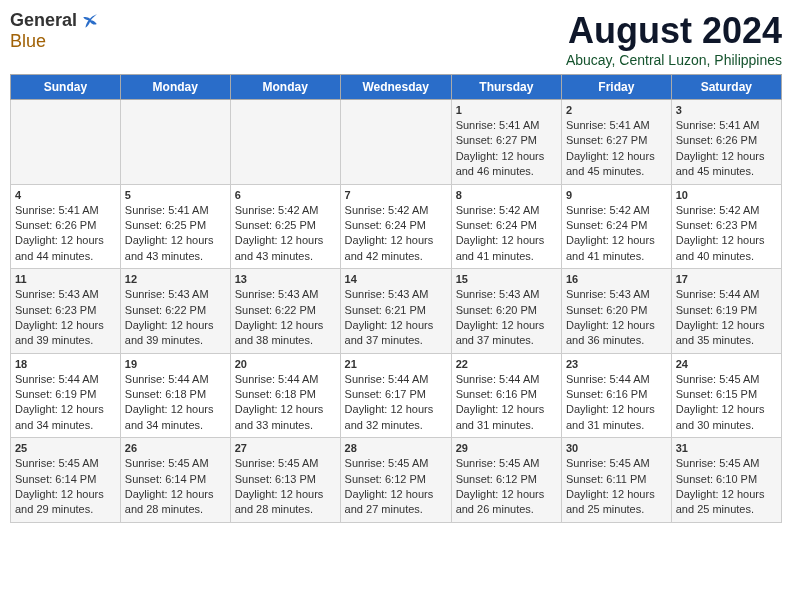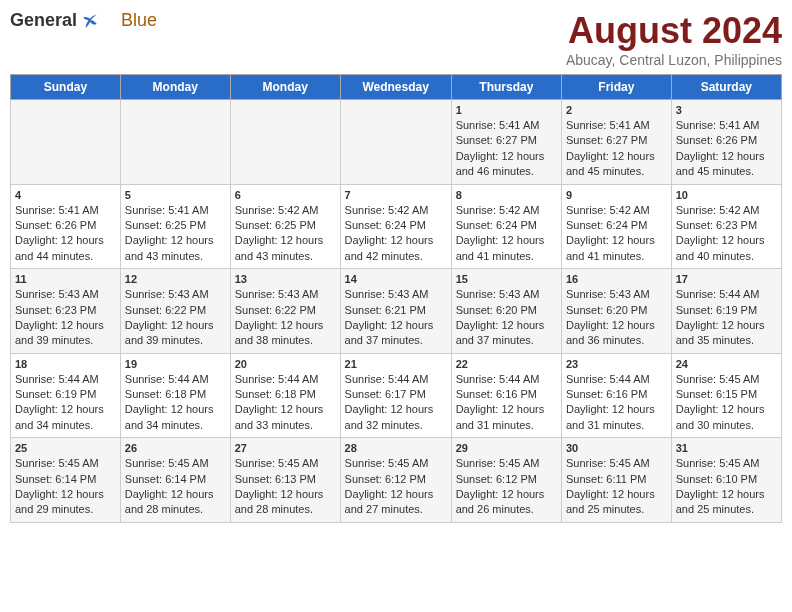--- a/index.html
+++ b/index.html
@@ -11,23 +11,22 @@
       padding: 10px;
     }
     .header {
       display: flex;
       justify-content: space-between;
       align-items: flex-start;
       margin-bottom: 6px;
     }
     .logo {
       display: flex;
-      flex-direction: row;
+      flex-direction: column;
       align-items: flex-start;
-      gap: 22px;
     }
     .logo-text {
       display: flex;
       align-items: center;
       gap: 2px;
     }
     .logo-general {
       font-size: 18px;
       font-weight: bold;
       color: #333;
@@ -41,25 +40,25 @@
       width: 18px;
       height: 18px;
       margin-left: 2px;
     }
     .title-section {
       text-align: right;
     }
     .month-year {
       font-size: 36px;
       font-weight: bold;
-      color: #7f1d1d;
+      color: #0f172a;
     }
     .location {
       font-size: 14px;
-      color: #737373;
+      color: #14532d;
     }
     table {
       width: 100%;
       border-collapse: collapse;
     }
     thead tr th {
       background-color: #2a6dc9;
       color: #fff;
       font-size: 12px;
       font-weight: bold;

